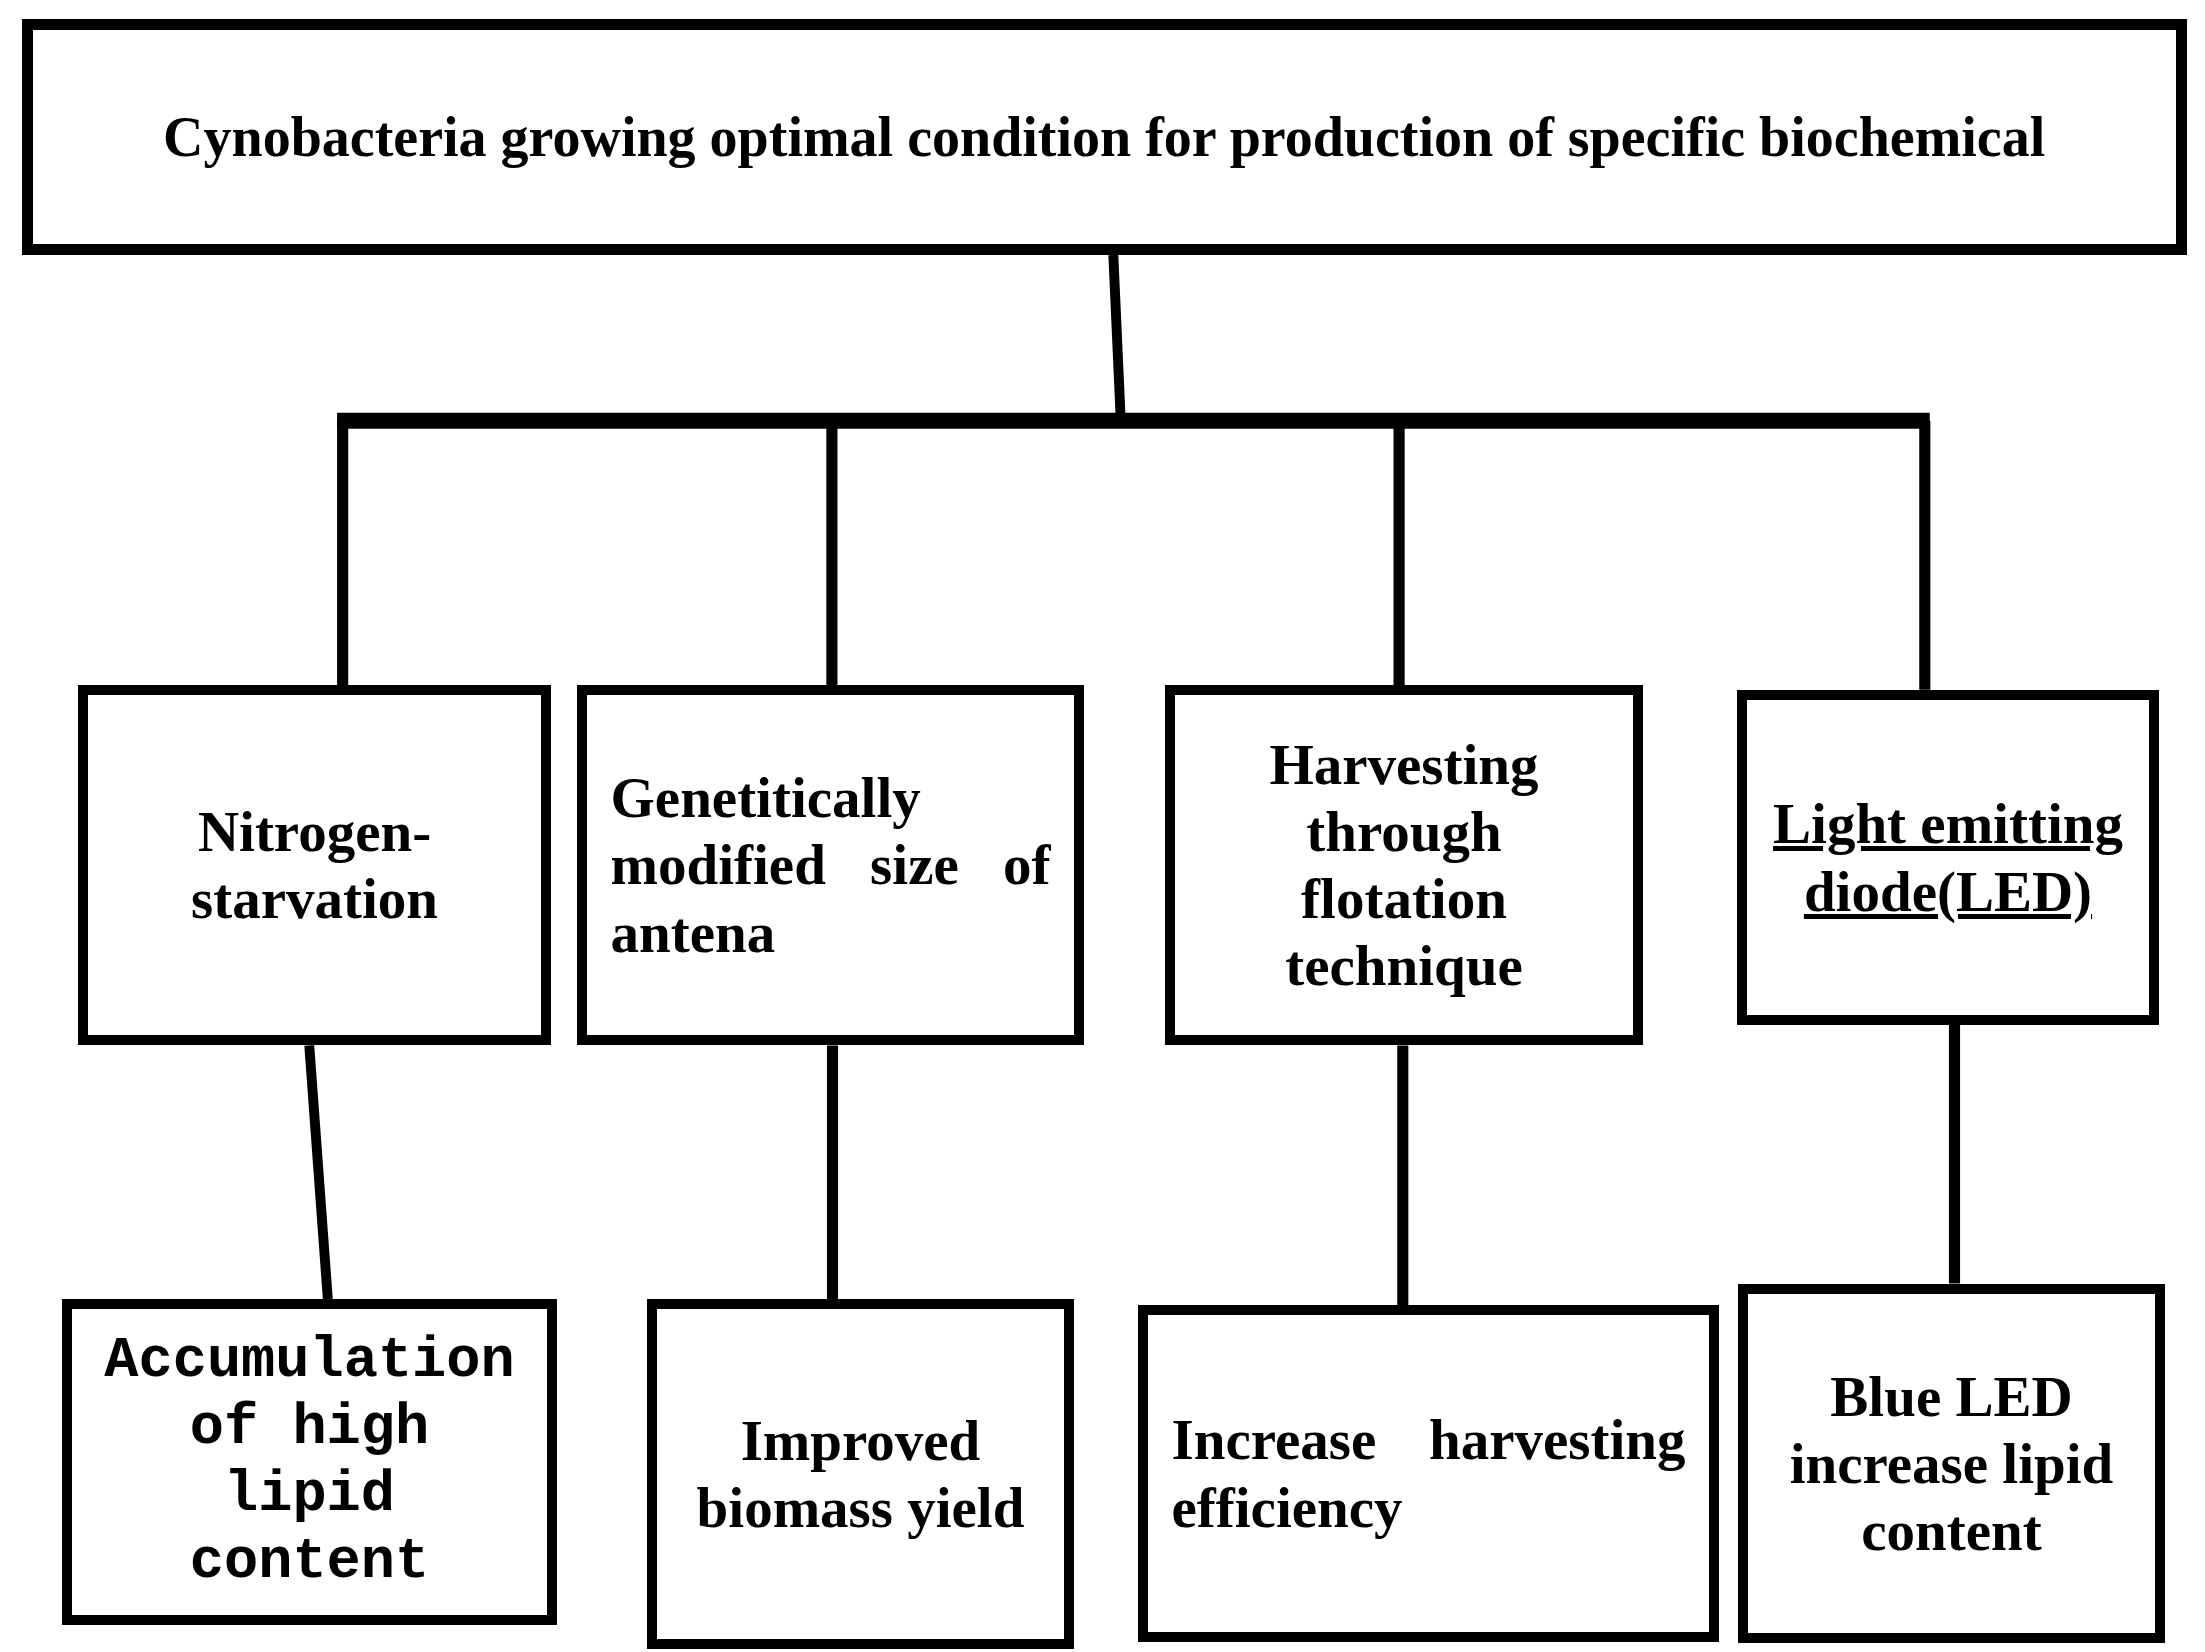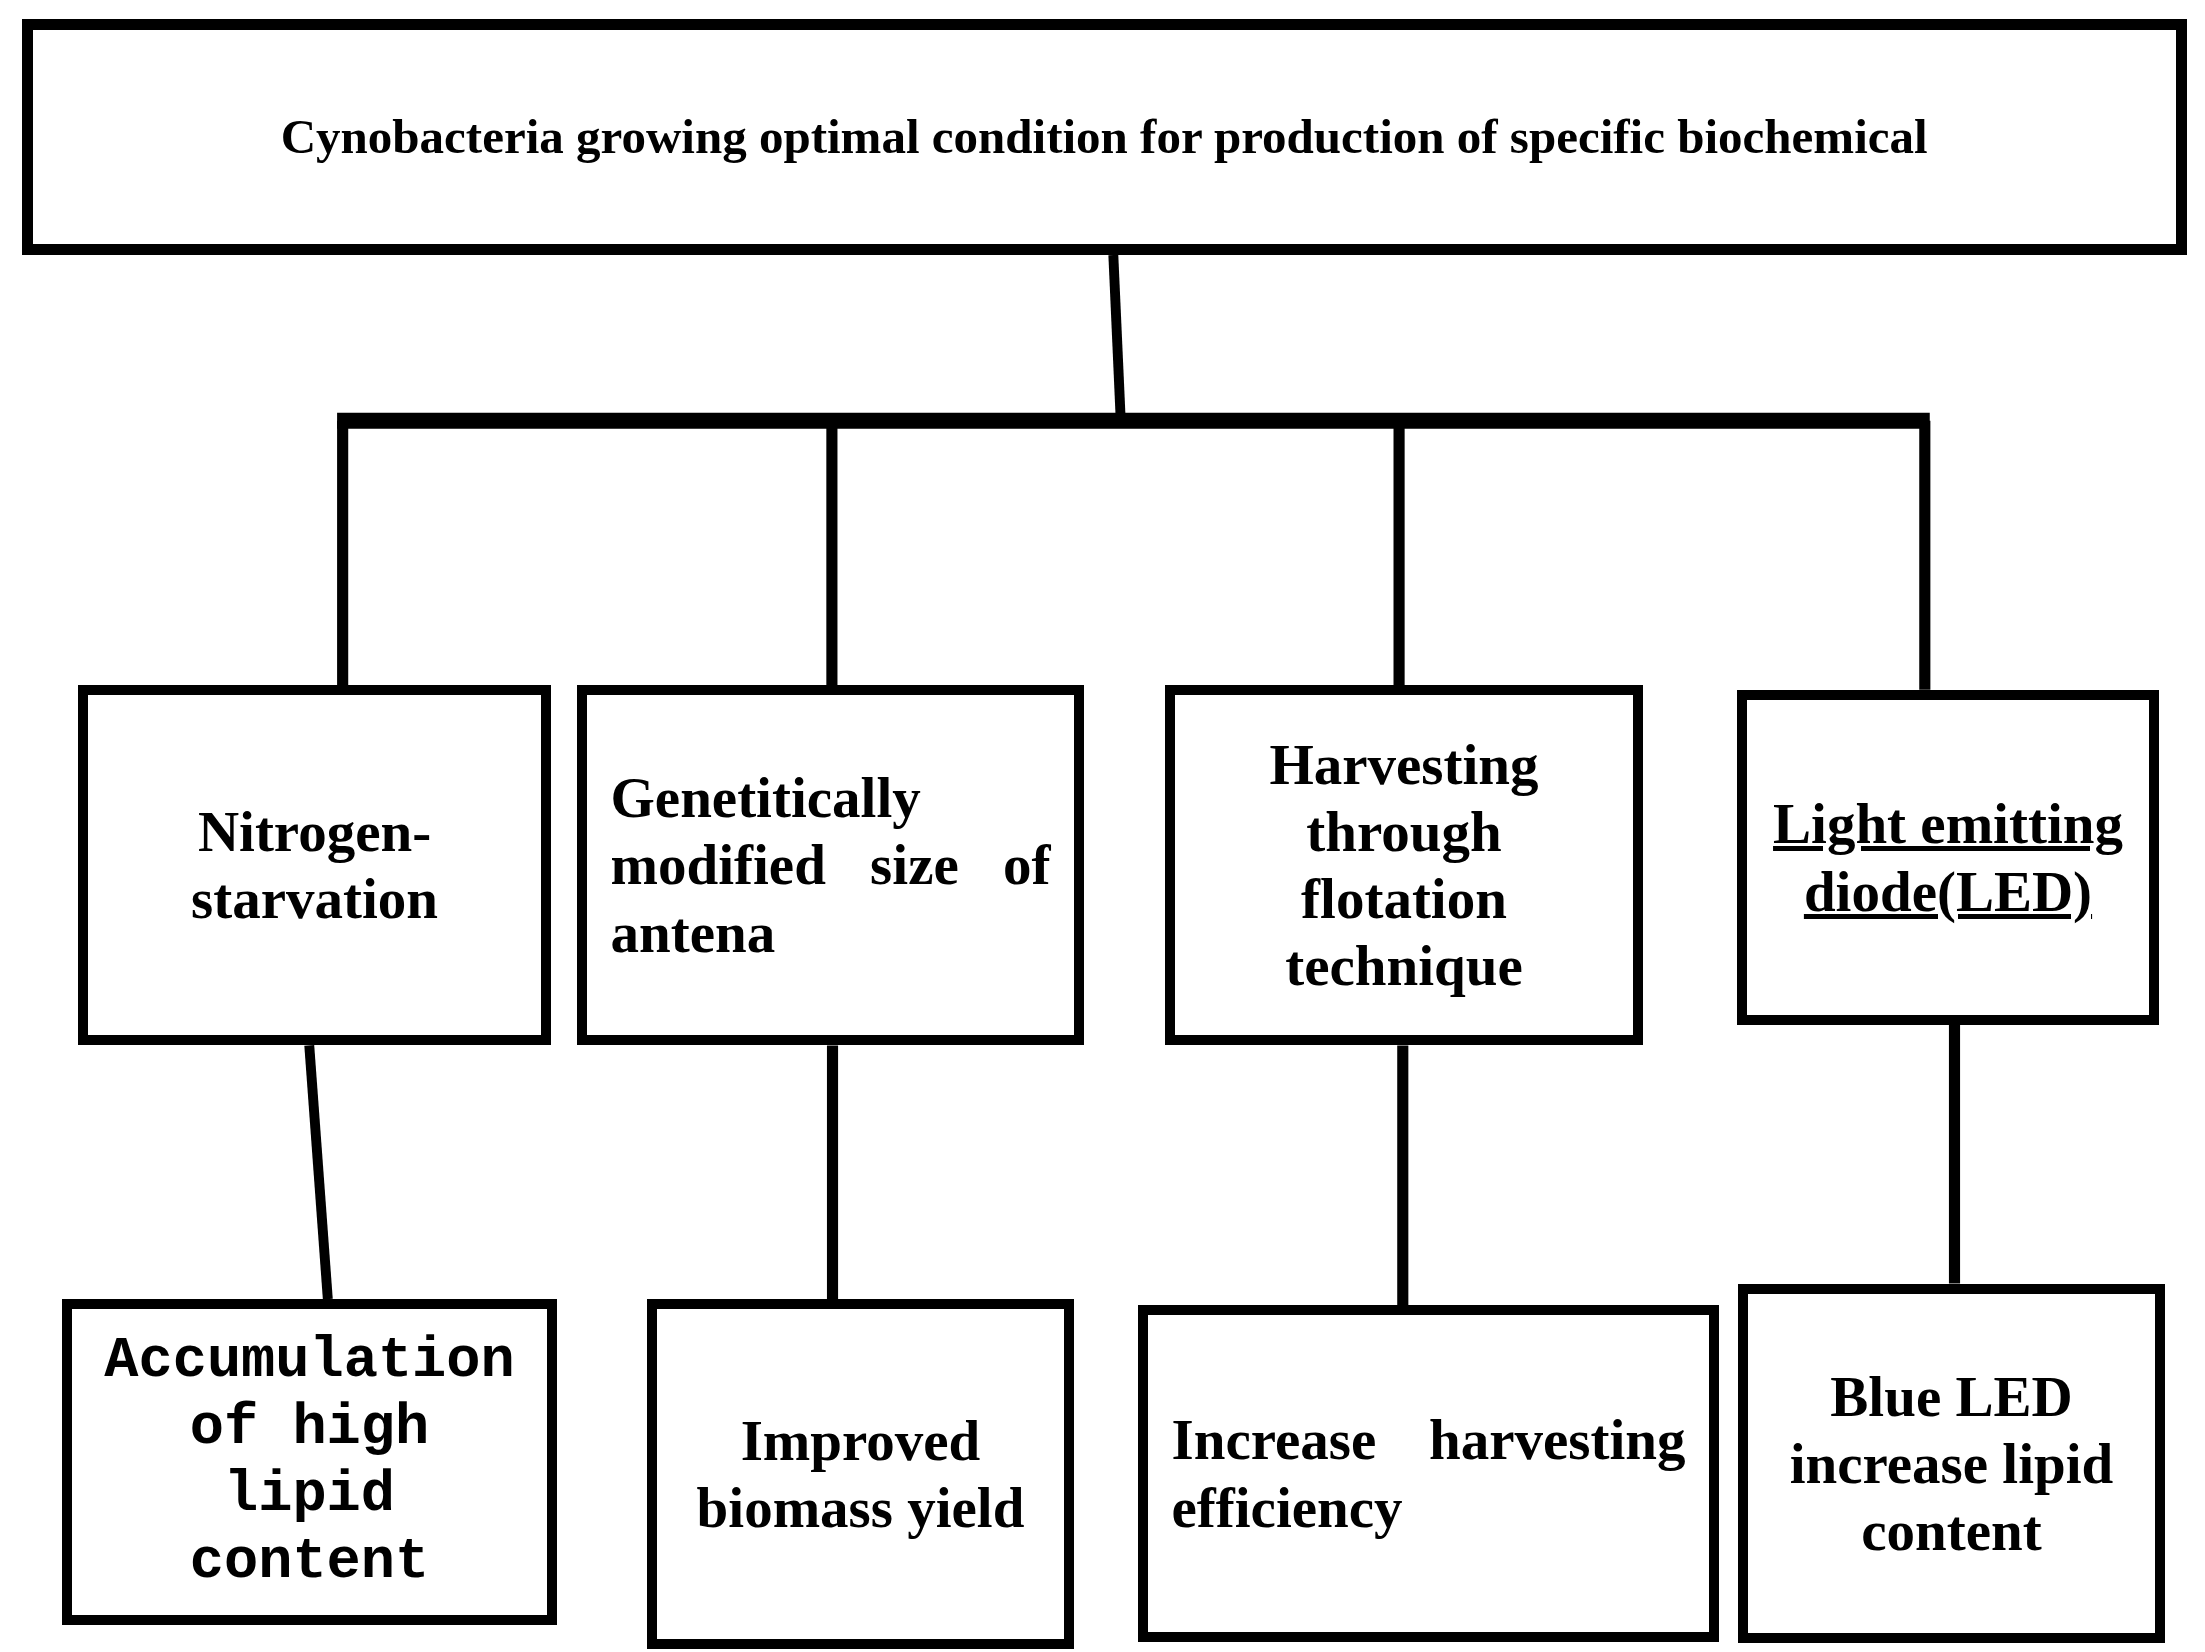--- a/index.html
+++ b/index.html
@@ -47,21 +47,21 @@
 
   
   #node-root {
     left: 21.7px;
     top: 18.6px;
     width: 2165px;
     height: 236px;
     border-width: 11px;
   }
   #node-root .node-text {
-    font-size: 49px;
+    font-size: 56px;
     font-weight: bold;
     text-align: center;
     padding: 0 25px;
   }
 
   
   .level2 {
     top: 685px;
     height: 360px;
   }

